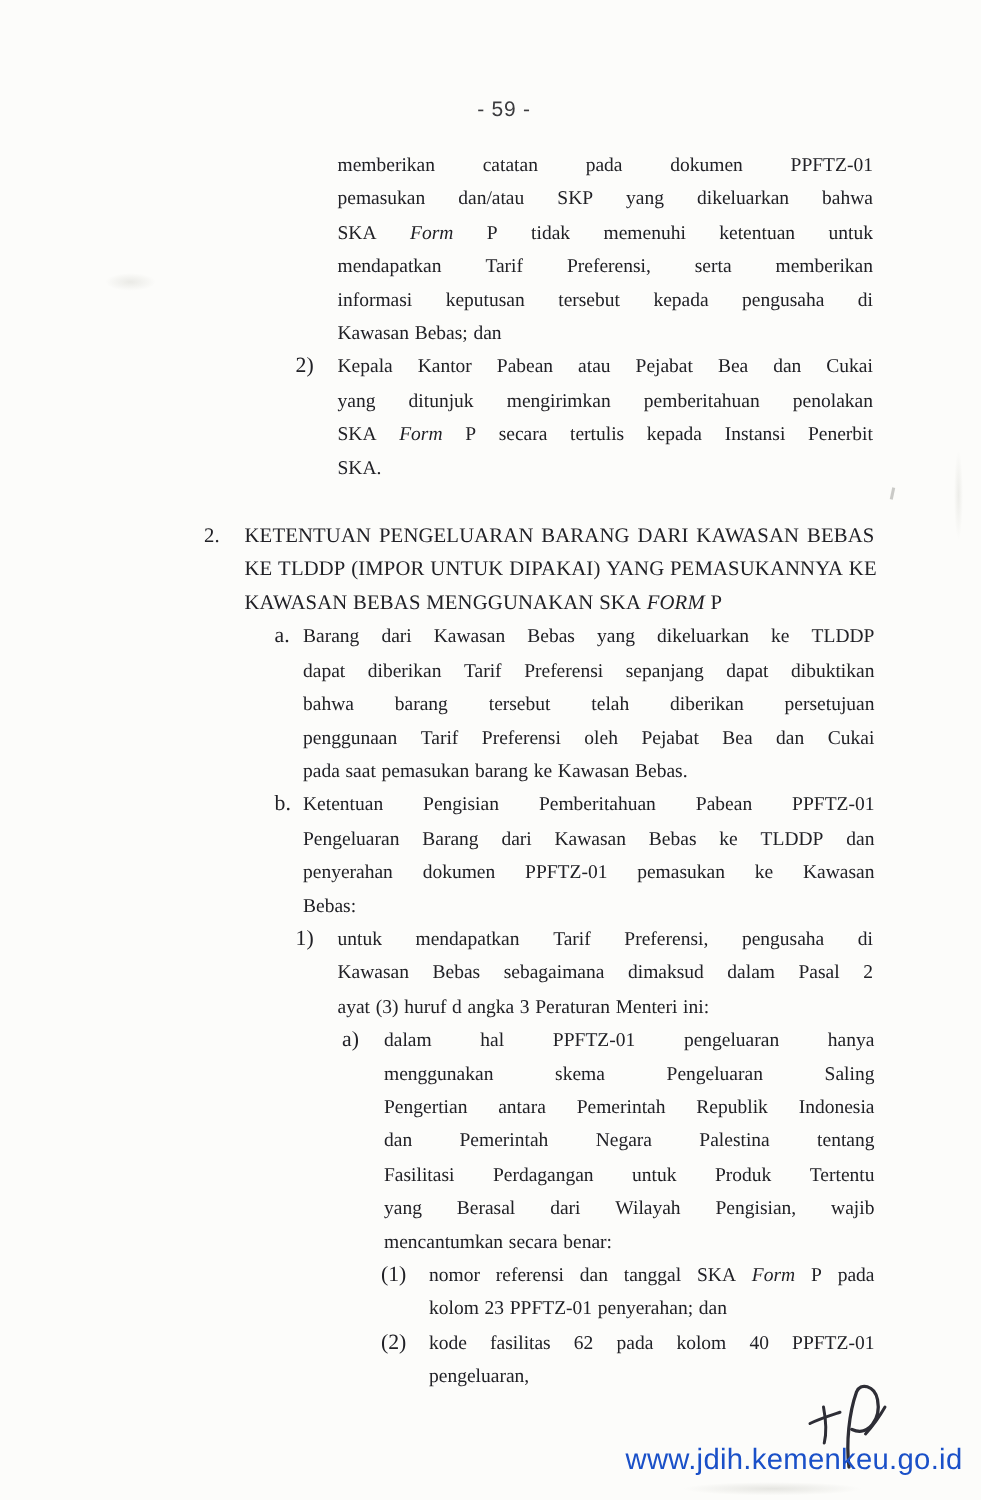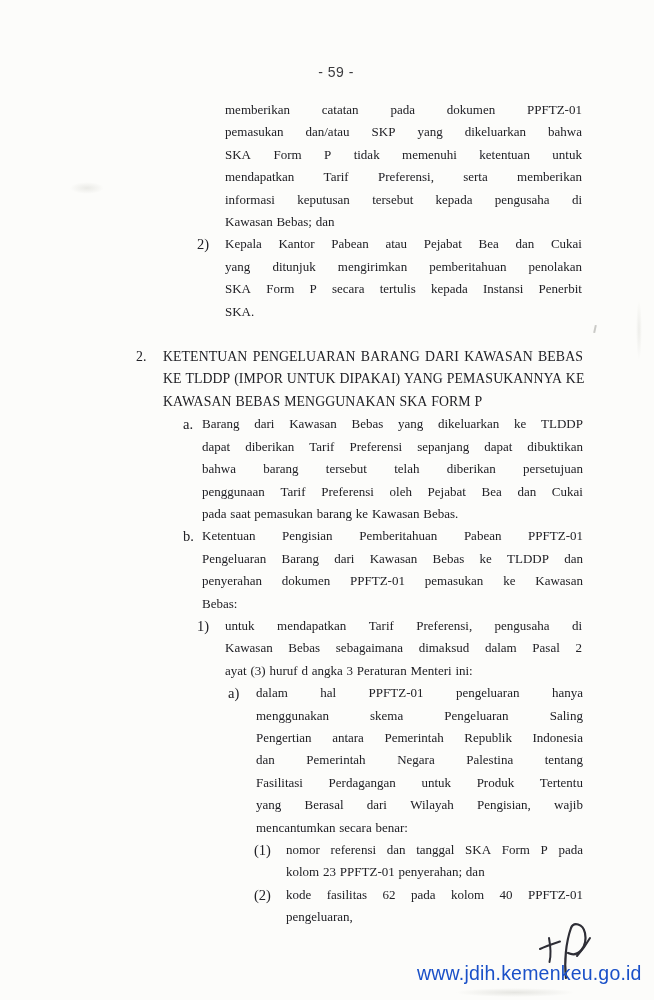--- a/index.html
+++ b/index.html
@@ -29,21 +29,21 @@
   .l3 > .marker { left:-28px; }
   .l4 > .marker { left:-28px; }
   .l5 > .marker { left:-32px; }
   .ln {
     display:flex; column-gap:3.8px;
     line-height:22.4px; font-size:13px;
     white-space:pre;
   }
   .ln.j { justify-content:space-between; }
   .heading .ln, .heading .marker { font-size:13.8px; letter-spacing:0.1px; }
-  .w.i { }
+  .w.i { font-style:italic; }
   .watermark {
     position:absolute; left:417px; top:962px;
     font-family:"Liberation Sans", sans-serif;
     font-size:19.5px; line-height:22px; letter-spacing:0.2px;
   }
   .signature { position:absolute; left:535px; top:912px; width:62px; height:82px; }
   .artifact { position:absolute; pointer-events:none; }
   .a1 { left:594px; top:325px; width:2px; height:8px; background:#b5b5b0; transform:rotate(12deg); opacity:.7; }
   .a2 { left:70px; top:182px; width:34px; height:12px; border-radius:50%;
         background:radial-gradient(ellipse at center, #d8d8d2 0%, rgba(216,216,210,0) 70%); opacity:.5; }

